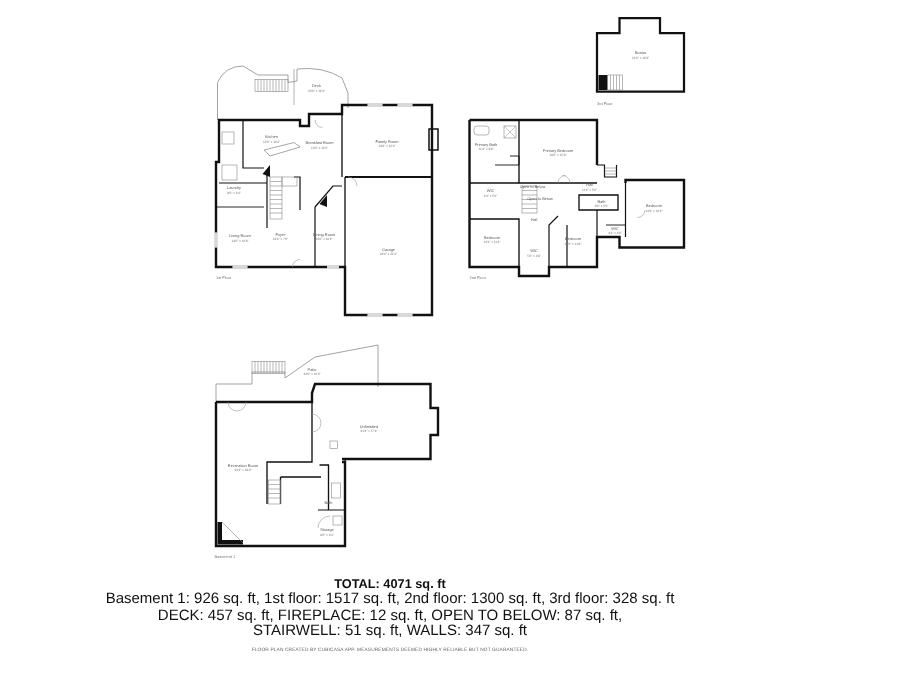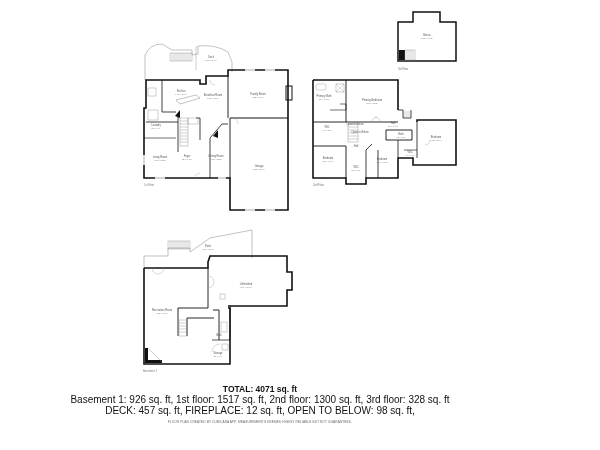--- a/index.html
+++ b/index.html
@@ -257,15 +257,16 @@
     <text class="room-label" x="219" y="336">Bath</text>
     <text class="room-label" x="218" y="354">Storage</text>
     <text class="room-dim" x="218" y="357">8'0" x 6'4"</text>
     <text class="floor-label" x="143" y="372">Basement 1</text>
   </g>
 </svg>
 
 <div class="summary">
   <div class="total">TOTAL: 4071 sq. ft</div>
   <div class="line">Basement 1: 926 sq. ft, 1st floor: 1517 sq. ft, 2nd floor: 1300 sq. ft, 3rd floor: 328 sq. ft</div>
-  <div class="line">DECK: 457 sq. ft, FIREPLACE: 12 sq. ft, OPEN TO BELOW: 98 sq. ft,</div>
+  <div class="line">DECK: 457 sq. ft, FIREPLACE: 12 sq. ft, OPEN TO BELOW: 87 sq. ft,</div>
+  <div class="line">STAIRWELL: 51 sq. ft, WALLS: 347 sq. ft</div>
   <div class="footnote">FLOOR PLAN CREATED BY CUBICASA APP. MEASUREMENTS DEEMED HIGHLY RELIABLE BUT NOT GUARANTEED.</div>
 </div>
 
 </body></html>

